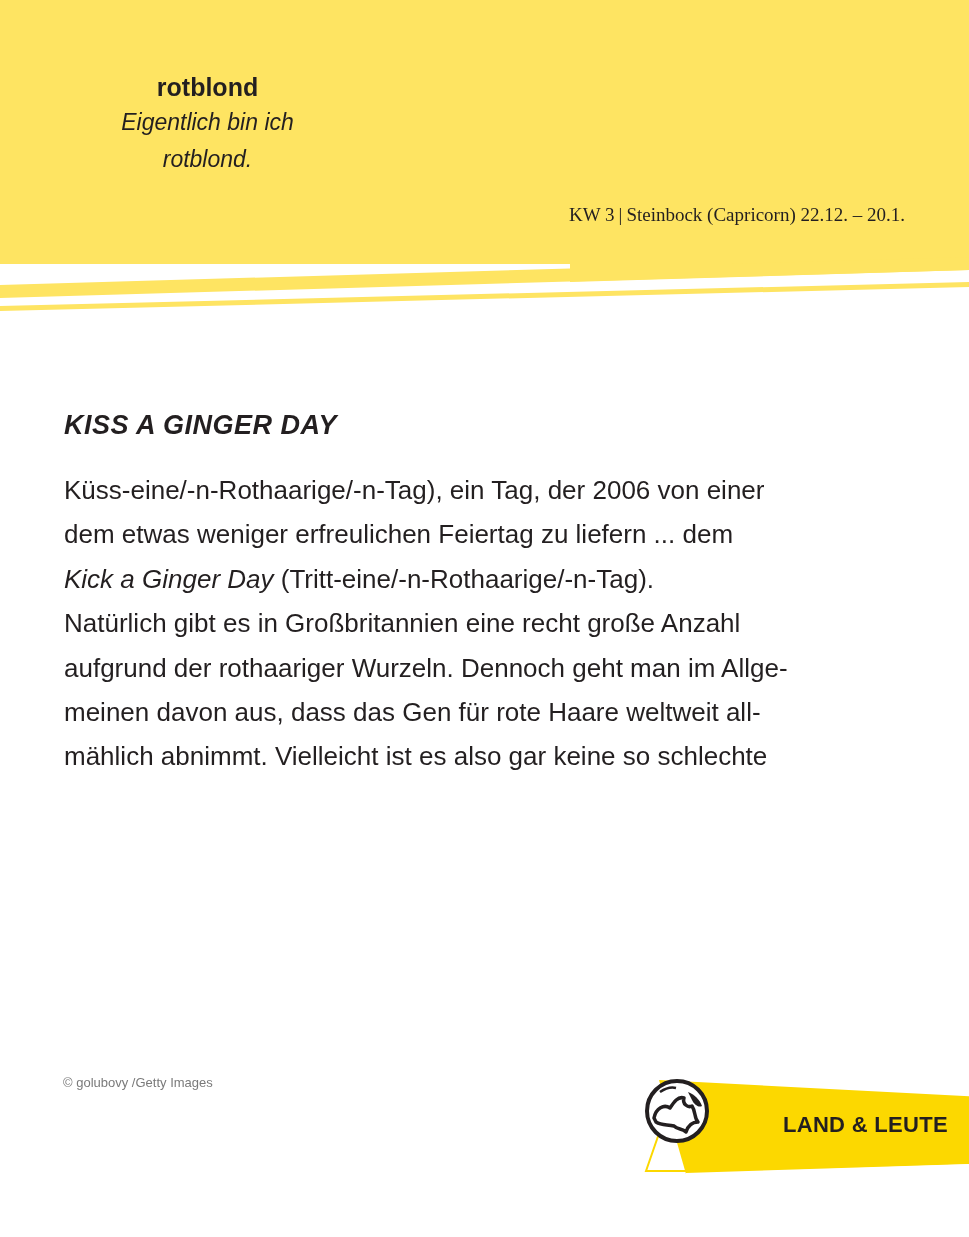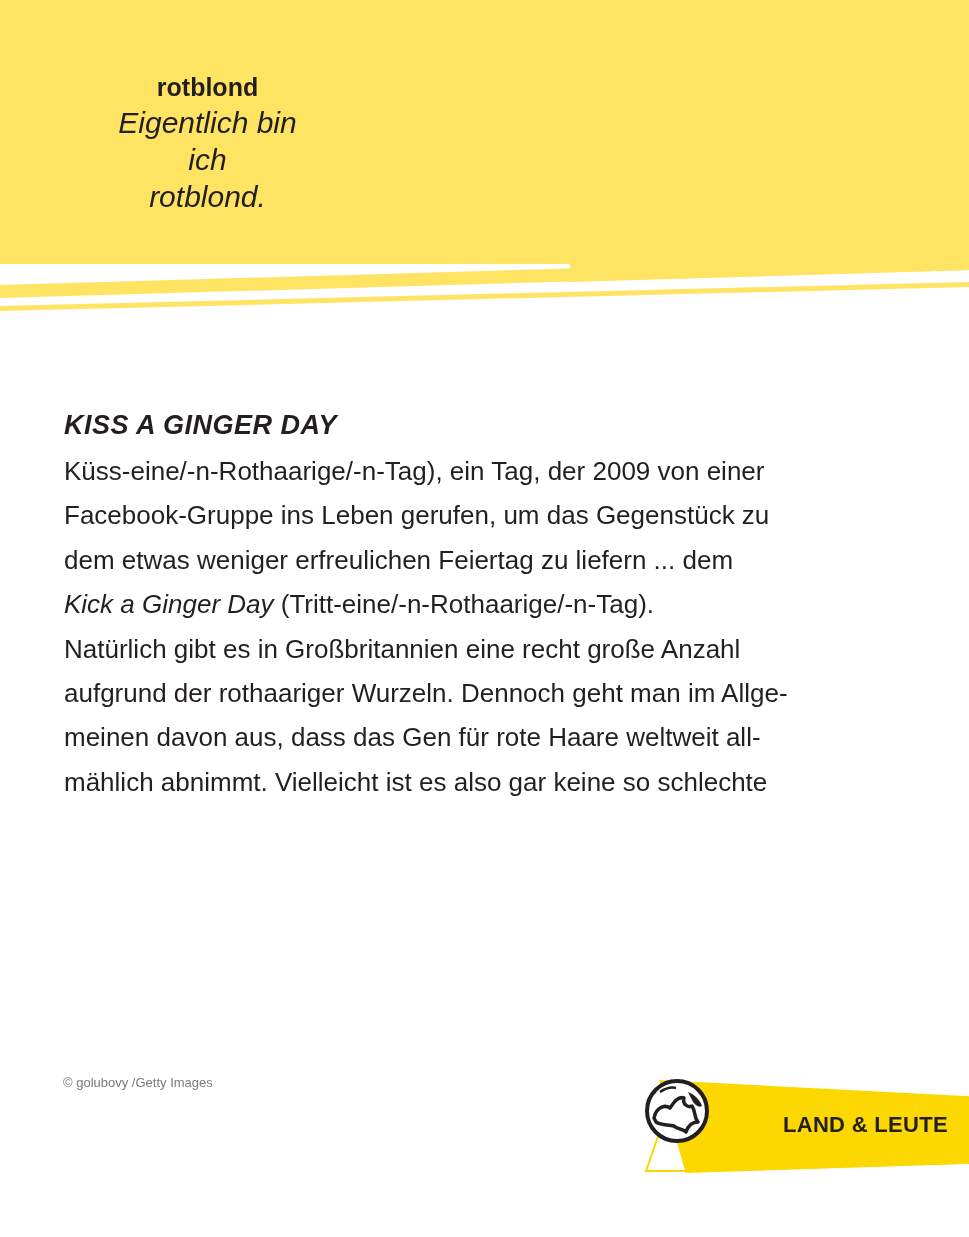--- a/index.html
+++ b/index.html
@@ -15,36 +15,36 @@
   .word-block {
     position: absolute; left: 100px; top: 70px; width: 215px;
     text-align: center; color: #231f20;
   }
   .word-title {
     font-family: "Liberation Sans", sans-serif;
     font-weight: bold; font-size: 25px; line-height: 34px;
   }
   .word-def {
     font-family: "Liberation Sans", sans-serif;
-    font-style: italic; font-size: 30px; line-height: 37px;
+    font-style: italic; font-size: 23px; line-height: 37px;
   }
   .week-line {
     position: absolute; right: 64px; top: 204px;
     font-family: "Liberation Serif", serif; font-size: 19px; color: #231f20;
     white-space: nowrap;
   }
   .week-line .sep { margin: 0 4px; }
 
   .article {
     position: absolute; left: 64px; top: 410px; width: 820px;
   }
   .article-title {
     font-family: "Liberation Sans", sans-serif;
     font-style: italic; font-weight: bold; font-size: 27px;
-    letter-spacing: 0.5px; margin: 0 0 8px 0; color: #231f20;
+    letter-spacing: 0.5px; margin: 0 0 27px 0; color: #231f20;
   }
   .article-body {
     font-family: "Liberation Sans", sans-serif;
     font-size: 26px; line-height: 44.4px; color: #231f20;
   }
   .article-body .line { display: block; white-space: nowrap; }
   .article-body em { font-style: italic; }
 
   .credit {
     position: absolute; left: 63px; top: 1068px;
@@ -72,27 +72,29 @@
     <polygon points="0,306 969,282 969,287 0,311" fill="#fee462"></polygon>
     <polygon points="570,264 969,264 969,270 570,282" fill="#fee462"></polygon>
   </svg>
 
   <div class="word-block">
     <div class="word-title">rotblond</div>
     <div class="word-def">Eigentlich bin ich</div>
     <div class="word-def">rotblond.</div>
   </div>
 
+  <div class="week-line">
+    <span>KW 3</span><span class="sep">|</span><span>Steinbock (Capricorn) 22.12. – 20.1.</span>
+  </div>
 </div>
 
 <div class="article">
   <h2 class="article-title">KISS A GINGER DAY</h2>
   <div class="article-body">
-    <span class="line"><span>Küss-eine/-n-Rothaarige/-n-Tag), ein Tag, der 2009 von einer</span></span>
-    <span class="line"><span>Facebook-Gruppe ins Leben gerufen, um das Gegenstück zu</span></span>
+    <span class="line"><span>Küss-eine/-n-Rothaarige/-n-Tag), ein Tag, der 2006 von einer</span></span>
     <span class="line"><span>dem etwas weniger erfreulichen Feiertag zu liefern ... dem</span></span>
     <span class="line"><em>Kick a Ginger Day</em><span> (Tritt-eine/-n-Rothaarige/-n-Tag).</span></span>
     <span class="line"><span>Natürlich gibt es in Großbritannien eine recht große Anzahl</span></span>
     <span class="line"><span>aufgrund der rothaariger Wurzeln. Dennoch geht man im Allge-</span></span>
     <span class="line"><span>meinen davon aus, dass das Gen für rote Haare weltweit all-</span></span>
     <span class="line"><span>mählich abnimmt. Vielleicht ist es also gar keine so schlechte</span></span>
   </div>
 </div>
 
 <div class="credit">© golubovy /Getty Images</div>

